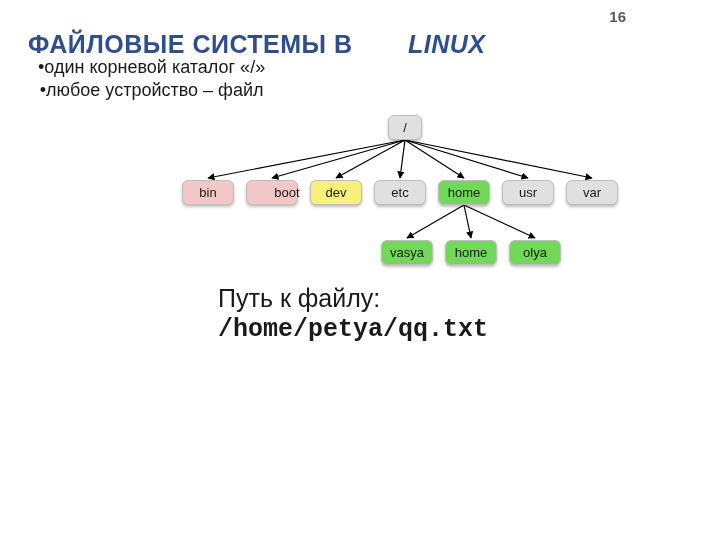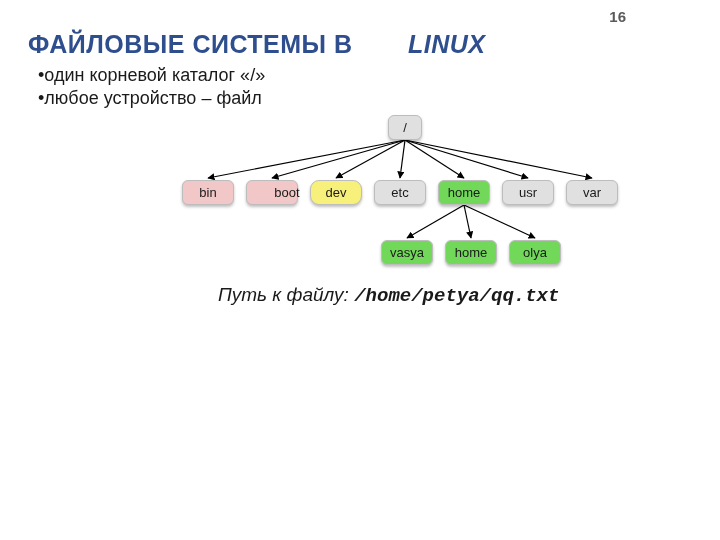--- a/index.html
+++ b/index.html
@@ -27,46 +27,46 @@
     top: 30px; left: 28px;
     font-size: 25px;
     font-weight: bold;
     letter-spacing: 0.5px;
     color: #2f4e8e;
     text-transform: uppercase;
   }
   .title .ital { font-style: italic; margin-left: 48px; }
   .bullets {
     position: absolute;
-    top: 64px; left: 38px;
+    top: 56px; left: 38px;
     font-size: 18px;
     line-height: 1.3;
+    text-align: center;
   }
   .bullets .row::before { content: "•"; }
   .node {
     position: absolute;
     height: 25px;
     border-radius: 6px;
     border: 1px solid #bdbdbd;
     display: flex;
     align-items: center;
     justify-content: center;
     font-size: 13px;
     box-shadow: 0 2px 3px rgba(0,0,0,0.25);
     background: #e0e0e0;
   }
   .node.gray   { background: #e0e0e0; }
   .node.pink   { background: #f1c7c7; }
-  .node.yellow { background: #f7f07a; border-radius: 9px; }
+  .node.yellow { background: #f7f07a; }
   .node.green  { background: #72d85a; }
   .pathline {
     position: absolute;
     left: 218px; top: 284px;
-    font-size: 19px;
-    font-style: italic;
+    font-size: 25px;
   }
   .pathline .mono {
     font-family: "Courier New", Courier, monospace;
     font-weight: bold;
   }
   svg.arrows {
     position: absolute;
     left: 0; top: 0;
     width: 720px; height: 540px;
     pointer-events: none;

